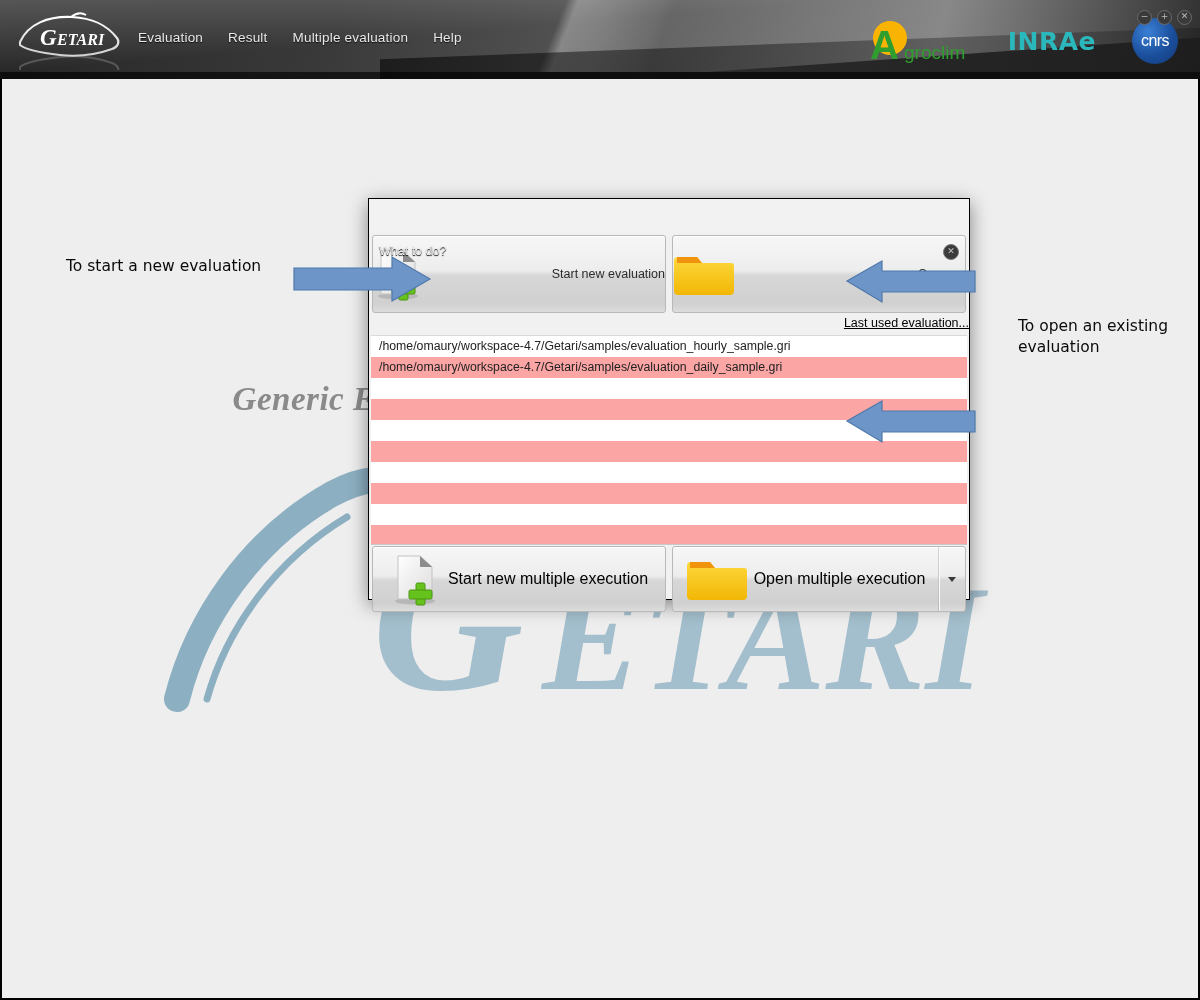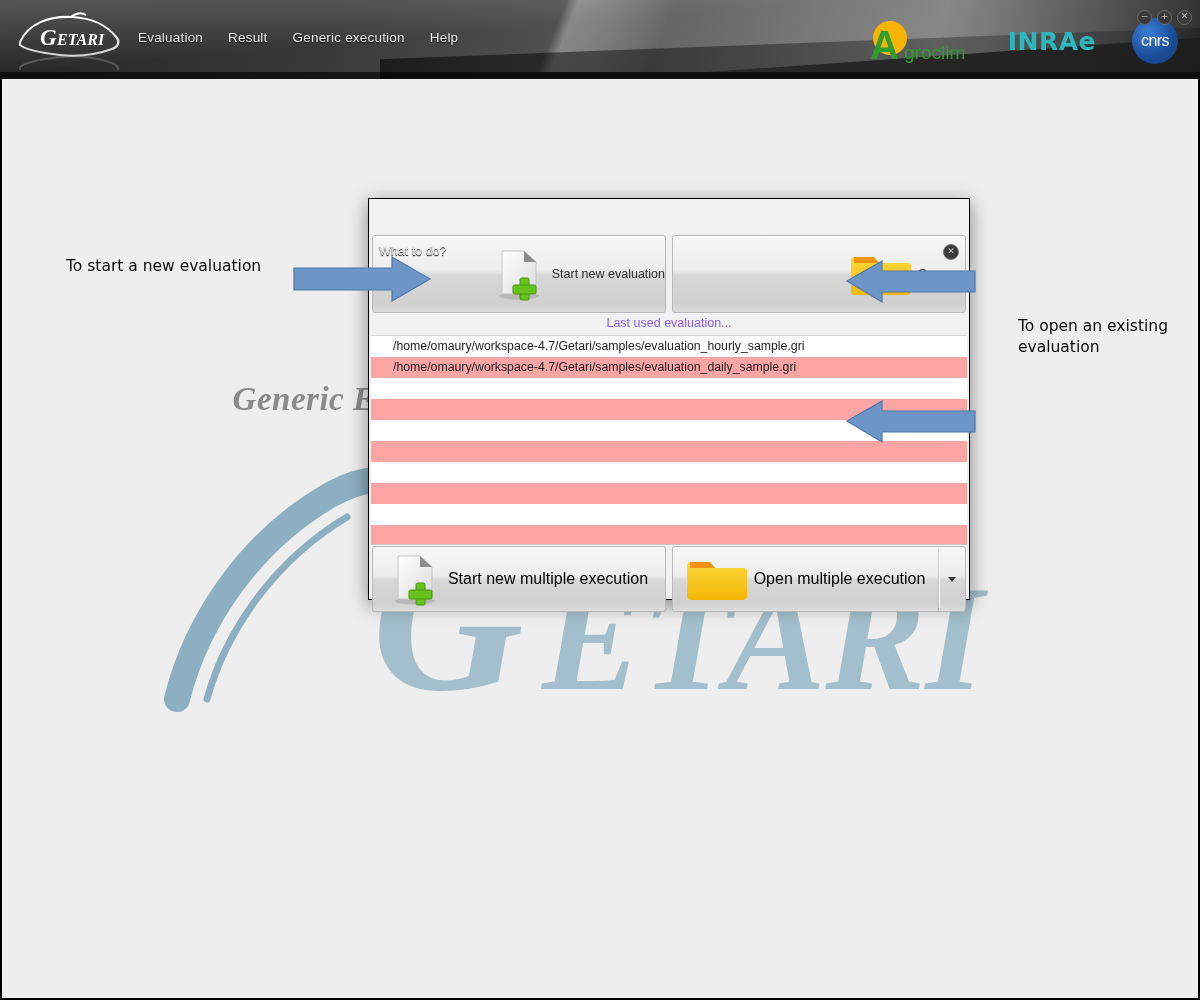--- a/index.html
+++ b/index.html
@@ -146,42 +146,42 @@
   
   .btnrow{
     position:absolute;left:3px;top:3px;width:594px;height:78px;
     display:flex;gap:6px;
   }
   .bigbtn{
     position:relative;flex:1;
     border:1px solid #b8b8b8;border-radius:3px;
     background:linear-gradient(180deg,#f7f7f7 0%,#ededed 45%,#d7d7d7 52%,#d0d0d0 88%,#dcdcdc 100%);
     box-shadow:inset 0 1px 0 #fff;
-    display:flex;align-items:center;justify-content:flex-end;
+    display:flex;align-items:center;justify-content:space-between;
     cursor:default;
   }
   .bigbtn .lbl{
     font-size:12.5px;color:#2d2d2d;white-space:nowrap;
   }
   .ico-newdoc{position:relative;width:54px;height:56px;margin-right:4px;flex:none;}
   .ico-folder{position:relative;width:62px;height:50px;margin-right:6px;flex:none;}
 
   .lastused{
-    position:absolute;left:0;top:84px;width:600px;text-align:center;
-    font-size:12.5px;color:#8b5cf6;
+    position:absolute;left:0;top:84px;width:600px;text-align:right;
+    font-size:12.5px;color:#000000;text-decoration:underline;
   }
 
   
   .list{
     position:absolute;left:2px;top:103px;width:596px;height:208px;
     background:#fff;border-top:1px solid #d9d9d9;border-bottom:1px solid #c8c8c8;
     overflow:hidden;
   }
   .list-row{
-    height:21px;line-height:21px;padding-left:22px;
+    height:21px;line-height:21px;padding-left:8px;
     font-size:12.3px;color:#222;white-space:nowrap;overflow:hidden;
   }
   .list-row.alt{background:#fca5a5;}
 
   
   .btnrow2{
     position:absolute;left:3px;top:314px;width:594px;height:66px;
     display:flex;gap:6px;
   }
   .splitbtn{
@@ -247,21 +247,21 @@
         <text x="43" y="37" font-family="Liberation Serif, serif" font-style="italic" font-weight="bold" font-size="16" fill="#ffffff">ETARI</text>
         <g opacity="0.20" transform="translate(0,96) scale(1,-1)">
           <path d="M6,34 C14,16 34,8 58,9 C78,10 92,16 103,30 C106,34 104,39 98,41 C84,46 64,49 46,47 C28,45 12,42 6,37 Z" fill="none" stroke="#ffffff" stroke-width="2"></path>
         </g>
       </svg>
     </div>
 
     <div class="nav">
       <div class="nav-item">Evaluation</div>
       <div class="nav-item">Result</div>
-      <div class="nav-item">Generic execution</div>
+      <div class="nav-item">Multiple evaluation</div>
       <div class="nav-item">Help</div>
     </div>
 
     <div class="brandbar">
       <div class="agroclim">
         <svg width="112" height="46" viewBox="0 0 112 46">
           <circle cx="28" cy="19" r="17" fill="#f9b403"></circle>
           <text x="8" y="40" font-family="Liberation Sans, sans-serif" font-weight="bold" font-size="40" fill="#2f9e2f">A</text>
           <text x="42" y="40" font-family="Liberation Sans, sans-serif" font-size="19" fill="#2f9e2f">groclim</text>
         </svg>

